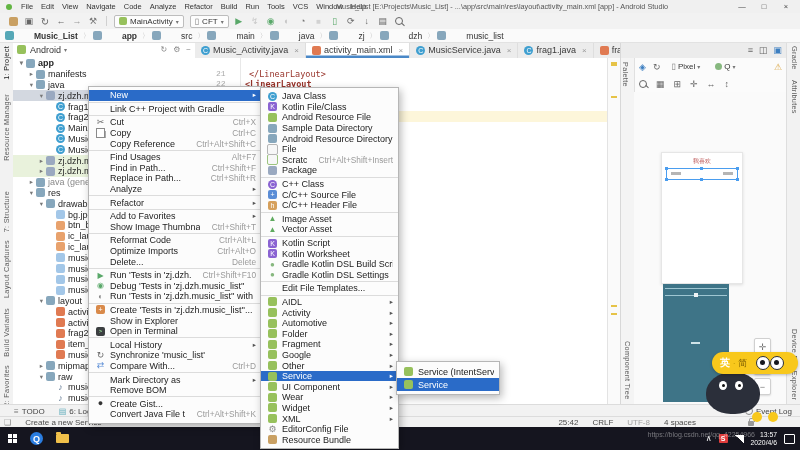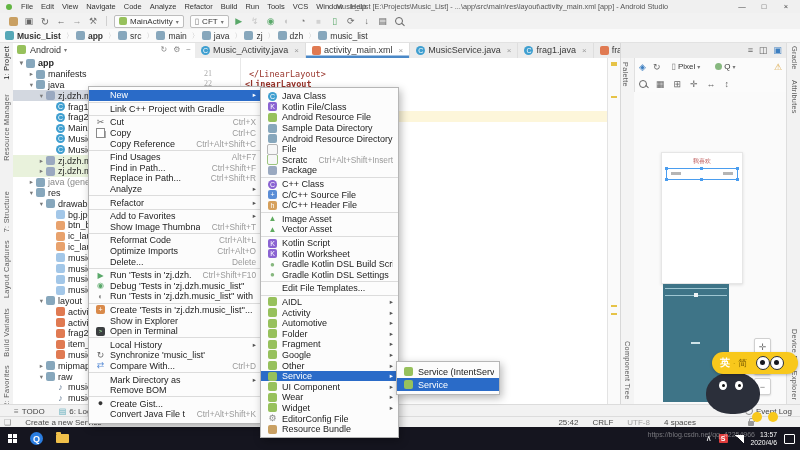--- a/index.html
+++ b/index.html
@@ -21,21 +21,21 @@
     border-bottom:1px solid #dcdcdc;display:flex;align-items:center;padding-left:6px;z-index:6}
   .tbico{width:14px;height:12px;display:flex;align-items:center;justify-content:center;margin-right:2px;flex:none}
   .tbsep{width:1px;height:10px;background:#d0d0d0;margin:0 4px}
   .combo{display:flex;align-items:center;gap:3px;border:1px solid #bdbdbd;border-radius:2px;
     background:#fdfdfd;height:11px;padding:0 4px;margin:0 3px;font-size:8px;color:#333}
   .caret{font-size:6px;color:#777}
   .dis{opacity:.35}
 
   #breadcrumb{position:absolute;left:0;top:29px;width:800px;height:13px;background:#fafafa;
     border-bottom:1px solid #e2e2e2;display:flex;align-items:center;padding-left:5px;font-size:8.5px;color:#333;z-index:6}
-  .crumb{display:flex;align-items:center;gap:3px;margin-right:2px;white-space:nowrap}
+  .crumb{display:flex;align-items:center;gap:20px;margin-right:2px;white-space:nowrap}
   .crumb-sep{color:#aaa;font-size:7px;margin:0 3px}
   .crumb.bold{font-weight:bold}
 
   
   .vstrip{position:absolute;top:42px;height:362px;background:#f2f2f2;z-index:4}
   #left-strip{left:0;width:13px;border-right:1px solid #dedede}
   #right-strip{left:786px;width:14px;border-left:1px solid #dedede}
   .vlabel{writing-mode:vertical-rl;font-size:7.3px;color:#5c5c5c;margin:0 auto;letter-spacing:.3px;white-space:nowrap}
   #left-strip .vlabel{transform:rotate(180deg)}
   .vlabel.active{color:#222}
@@ -55,21 +55,21 @@
   .tbold{font-weight:bold}
 
   
   #editor{position:absolute;left:195px;top:42px;width:425px;height:362px;background:#fff;z-index:4;overflow:hidden}
   #tabbar{height:16px;background:#ececec;border-bottom:1px solid #d8d8d8;display:flex;overflow:hidden}
   .tab{display:flex;align-items:center;padding:0 6px;font-size:9px;color:#3a3a3a;border-right:1px solid #dedede;gap:3px;flex:none}
   .tab.active{background:#fff;box-shadow:inset 0 -2.5px 0 #4a88c7}
   .tabx{color:#9a9a9a;font-size:8px;margin-left:3px}
   #codepane{position:absolute;left:0;top:16px;right:0;bottom:0;background:#fff}
   #gutter{position:absolute;left:0;top:0;bottom:0;width:45px;background:#fff;border-right:1px solid #e8e8e8}
-  .lnum{position:absolute;left:9px;font-family:Liberation Serif, serif;font-size:8px;color:#aaa}
+  .lnum{position:absolute;left:21px;font-family:Liberation Mono, monospace;font-size:8px;color:#aaa}
   .cline{position:absolute;font-family:"DejaVu Sans Mono",monospace;font-size:8.5px;color:#98342b;white-space:pre}
   #cur-line{position:absolute;left:46px;right:13px;top:53px;height:11px;background:#fdf6da}
   #stripe{position:absolute;right:0;width:12px;top:0;bottom:0;background:#fafafa;border-left:1px solid #e3e3e3}
   .smark{position:absolute;left:3px;width:6px;background:#e6c347}
 
   
   #design-panel{position:absolute;left:620px;top:42px;width:166px;height:362px;background:#fafafa;
     border-left:1px solid #d8d8d8;z-index:4;overflow:hidden}
   #design-header{height:16px;background:#ececec;border-bottom:1px solid #dcdcdc;display:flex;
     align-items:center;justify-content:flex-end;padding-right:5px;gap:6px;color:#666;font-size:9px}
@@ -982,20 +982,27 @@
       </div>
       <div class="mitem">
         <span class="mic">
           <span class="ic" style="width: 9px; height: 9px; background: rgb(151, 193, 92); border-radius: 2px;"></span>
         </span>
         <span class="mlabel">Widget</span>
         <span class="marrow">▸</span>
       </div>
       <div class="mitem">
         <span class="mic">
+          <span class="ic" style="width: 9px; height: 9px; background: rgb(151, 193, 92); border-radius: 2px;"></span>
+        </span>
+        <span class="mlabel">XML</span>
+        <span class="marrow">▸</span>
+      </div>
+      <div class="mitem">
+        <span class="mic">
           <span class="ic" style="width: 9px; height: 9px; border-radius: 2px; color: rgb(136, 136, 136); font-size: 9px; line-height: 9px;">⚙</span>
         </span>
         <span class="mlabel">EditorConfig File</span>
       </div>
       <div class="mitem">
         <span class="mic">
           <span class="ic" style="width: 9px; height: 9px; background: rgb(201, 160, 99); border-radius: 2px;"></span>
         </span>
         <span class="mlabel">Resource Bundle</span>
       </div>

